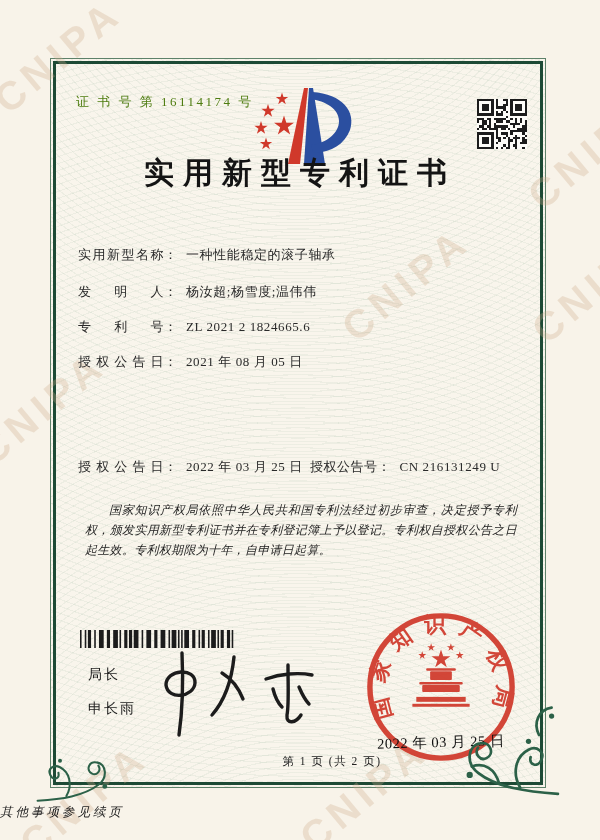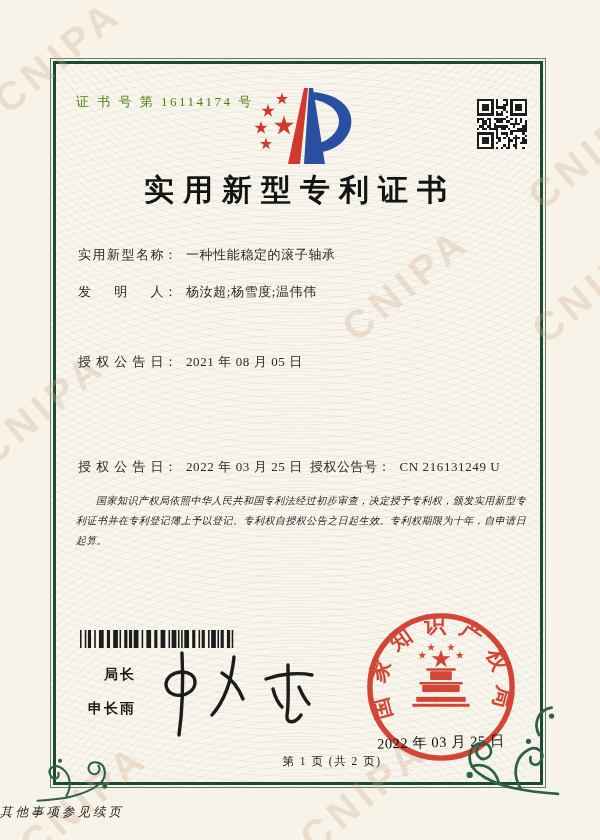--- a/index.html
+++ b/index.html
@@ -39,52 +39,52 @@
 
   .cert-no{
     position:absolute;left:76px;top:93px;
     font-size:13px;letter-spacing:2.5px;color:#4d7c0f;
   }
 
   .logo{position:absolute;left:253px;top:84px;width:112px;height:84px;}
   .qr{position:absolute;left:477px;top:99px;width:50px;height:50px;}
 
   .title{
-    position:absolute;left:0;top:170px;width:100%;
+    position:absolute;left:0;top:153px;width:100%;
     text-align:center;font-size:30px;font-weight:bold;
     letter-spacing:9px;color:#141414;
   }
 
   .row{position:absolute;left:78px;font-size:13px;color:#2a2a2a;white-space:nowrap;}
   .flabel{
     display:inline-block;width:86px;vertical-align:bottom;
     text-align:justify;text-align-last:justify;letter-spacing:.5px;
   }
   .fcolon{margin-right:9px;}
   .fval{letter-spacing:.6px;}
   .row-r1{top:246px}.row-r2{top:283px}.row-r3{top:318px}
   .row-r4{top:353px}.row-r5{top:389px}.row-r6{top:424px}.row-r7{top:458px}
   .grant-no{position:absolute;left:232px;top:0;}
   .grant-no .flabel2{letter-spacing:.5px;}
 
   .paras{
     position:absolute;left:72px;top:487px;width:458px;
   }
   .paras p{
-    margin:4px;font-size:10px;line-height:20px;
+    margin:13px;font-size:12px;line-height:20px;
     font-style:italic;letter-spacing:.3px;color:#1f1f1f;
     text-indent:2em;text-align:justify;
   }
 
   .barcode{position:absolute;left:80px;top:630px;width:158px;height:18px;}
   .barcode rect{fill:#1c1c1c;}
 
   .officer{position:absolute;left:88px;top:666px;
     font-family:"Liberation Sans","DejaVu Sans",sans-serif;
-    font-weight:700;font-size:14px;color:#1b1b1b;letter-spacing:2px;text-align:right;}
+    font-weight:400;font-size:14px;color:#1b1b1b;letter-spacing:2px;}
   .officer .name{margin-top:16px;}
 
   .signature{position:absolute;left:138px;top:645px;width:205px;height:95px;}
   .signature path{stroke:#1c1c1c;stroke-width:3.4;fill:none;
     stroke-linecap:round;stroke-linejoin:round;}
 
   .seal{position:absolute;left:362px;top:608px;width:158px;height:158px;opacity:.93;}
   .seal-date{
     position:absolute;left:366px;top:733px;width:150px;text-align:center;
     font-size:14.5px;color:#101010;letter-spacing:.5px;font-weight:500;
@@ -307,20 +307,23 @@
     </svg>
 
     <div class="title">实用新型专利证书</div>
 
     <div class="row row-r1">
       <span class="flabel">实用新型名称</span><span class="fcolon">：</span><span class="fval">一种性能稳定的滚子轴承</span>
     </div>
     <div class="row row-r2">
       <span class="flabel">发 明 人</span><span class="fcolon">：</span><span class="fval">杨汝超;杨雪度;温伟伟</span>
     </div>
+    <div class="row row-r3">
+      <span class="flabel">专 利 号</span><span class="fcolon">：</span><span class="fval">ZL 2021 2 1824665.6</span>
+    </div>
     <div class="row row-r4">
       <span class="flabel">授权公告日</span><span class="fcolon">：</span><span class="fval">2021 年 08 月 05 日</span>
     </div>
     <div class="row row-r7">
       <span class="flabel">授权公告日</span><span class="fcolon">：</span><span class="fval">2022 年 03 月 25 日</span>
       <span class="grant-no">
         <span class="flabel2">授权公告号</span><span class="fcolon">：</span><span class="fval">CN 216131249 U</span>
       </span>
     </div>
 

